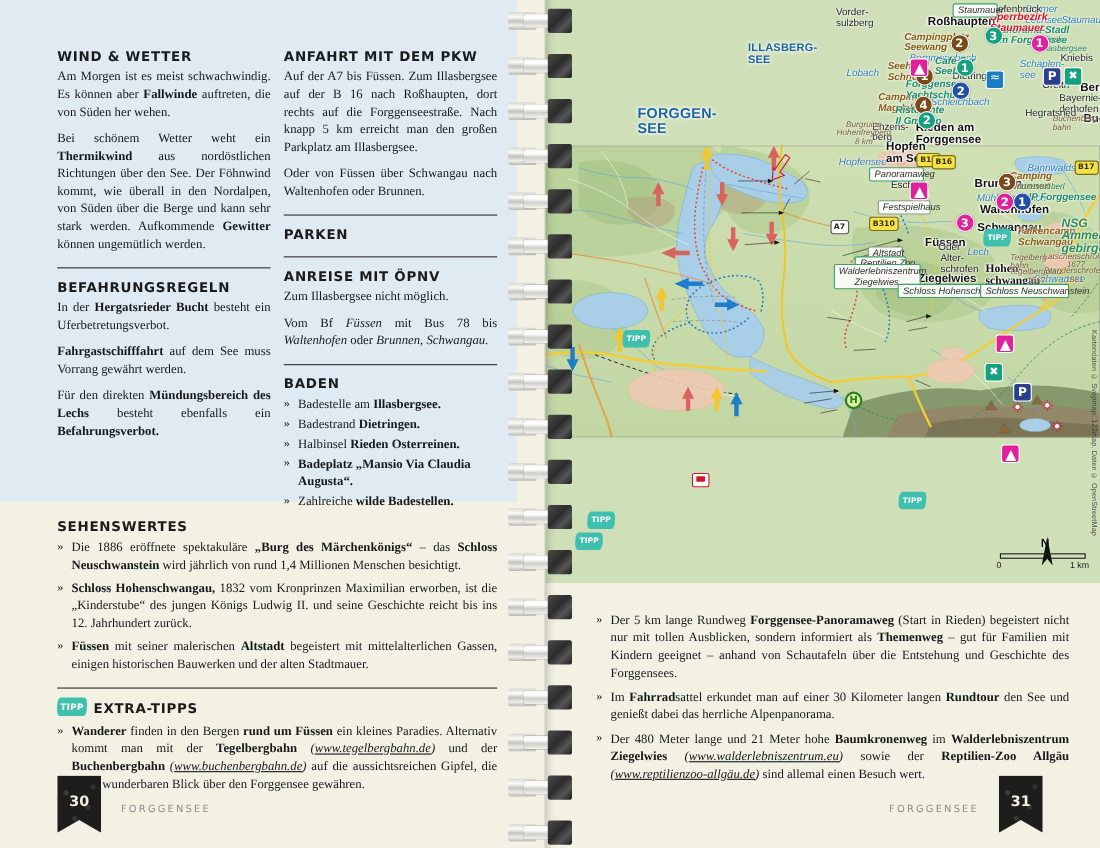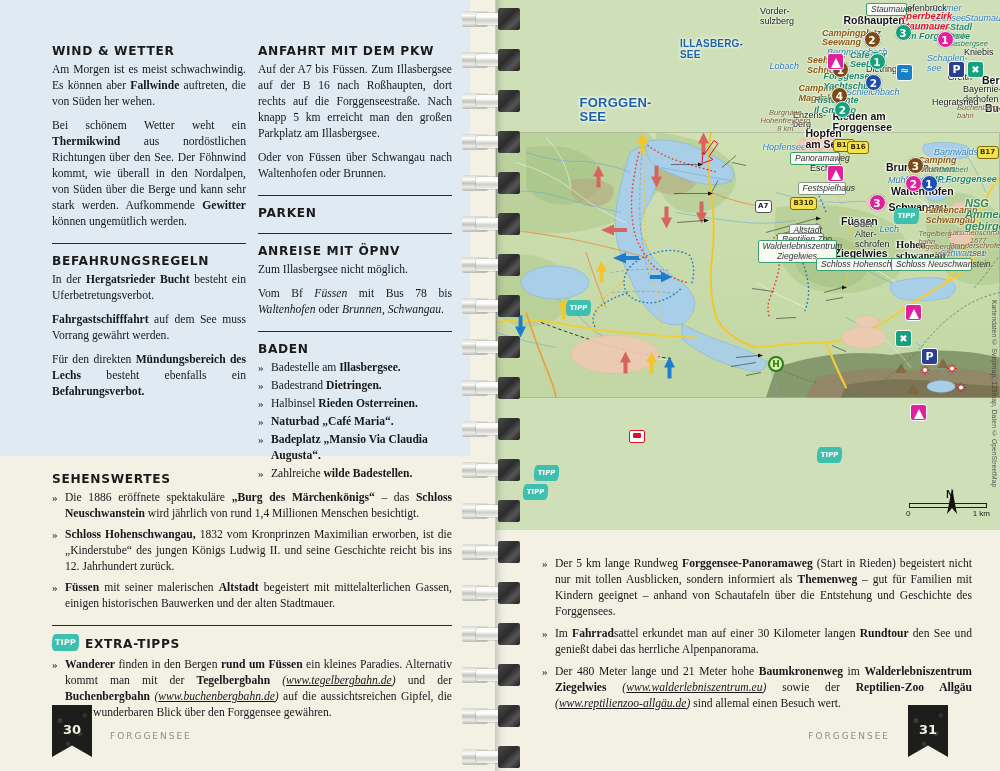--- a/index.html
+++ b/index.html
@@ -307,21 +307,20 @@
       <hr class="rule">
       <h3 class="sec">ANREISE MIT ÖPNV</h3>
       <p class="body">Zum Illasbergsee nicht möglich.</p>
       <p class="body last">Vom Bf <i>Füssen</i> mit Bus 78 bis <i>Waltenhofen</i> oder <i>Brunnen, Schwangau.</i></p>
       <hr class="rule">
       <h3 class="sec">BADEN</h3>
       <ul class="bul">
           <li>Badestelle am <b>Illasbergsee.</b></li>
           <li>Badestrand <b>Dietringen.</b></li>
           <li>Halbinsel <b>Rieden Osterreinen.</b></li>
-          <li><b>Naturbad „Café Maria“.</b></li>
           <li><b>Badeplatz „Mansio Via Claudia Augusta“.</b></li>
           <li>Zahlreiche <b>wilde Badestellen.</b></li>
         </ul>
     </div>
 
     <div id="left-lower">
       <h3 class="sec">SEHENSWERTES</h3>
       <ul class="bul">
           <li>Die 1886 eröffnete spektakuläre <b>„Burg des Märchenkönigs“</b> – das <b>Schloss Neuschwanstein</b> wird jährlich von rund 1,4 Millionen Menschen besichtigt.</li>
           <li><b>Schloss Hohenschwangau,</b> 1832 vom Kronprinzen Maximilian erworben, ist die „Kinderstube“ des jungen Königs Ludwig II. und seine Geschichte reicht bis ins 12. Jahrhundert zurück.</li>

